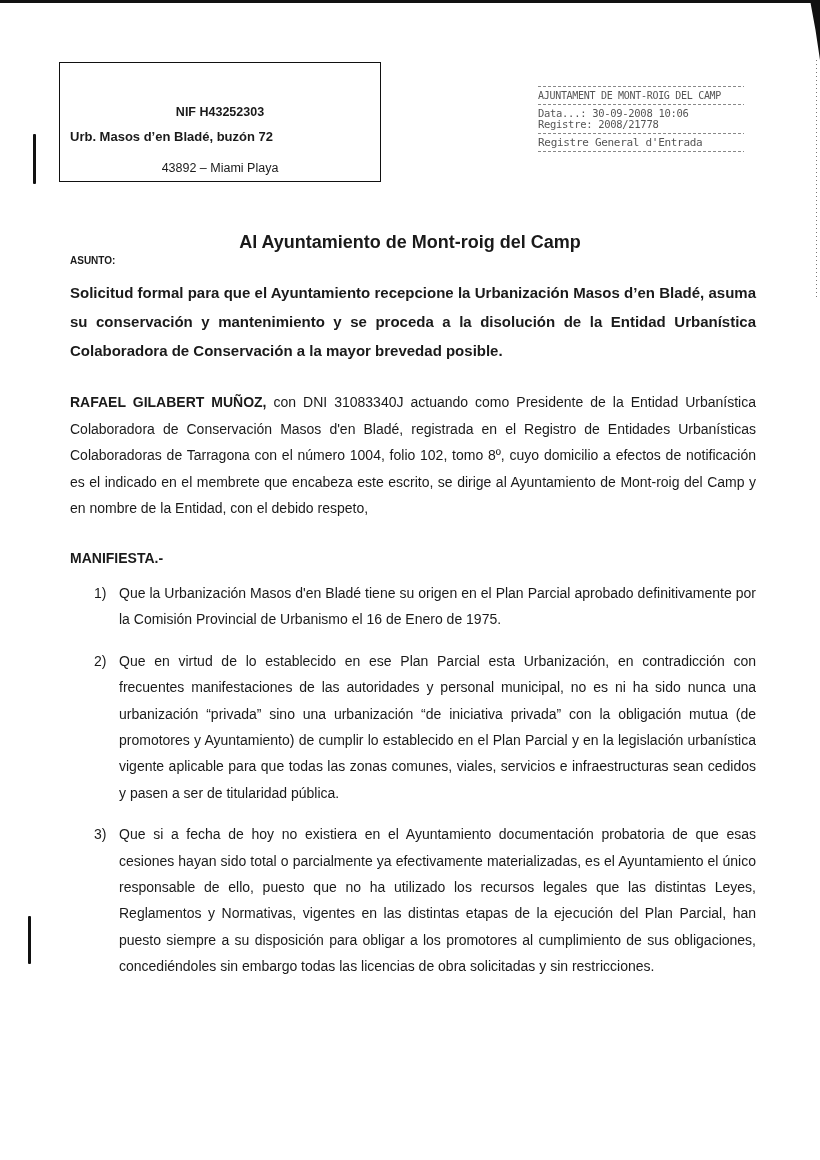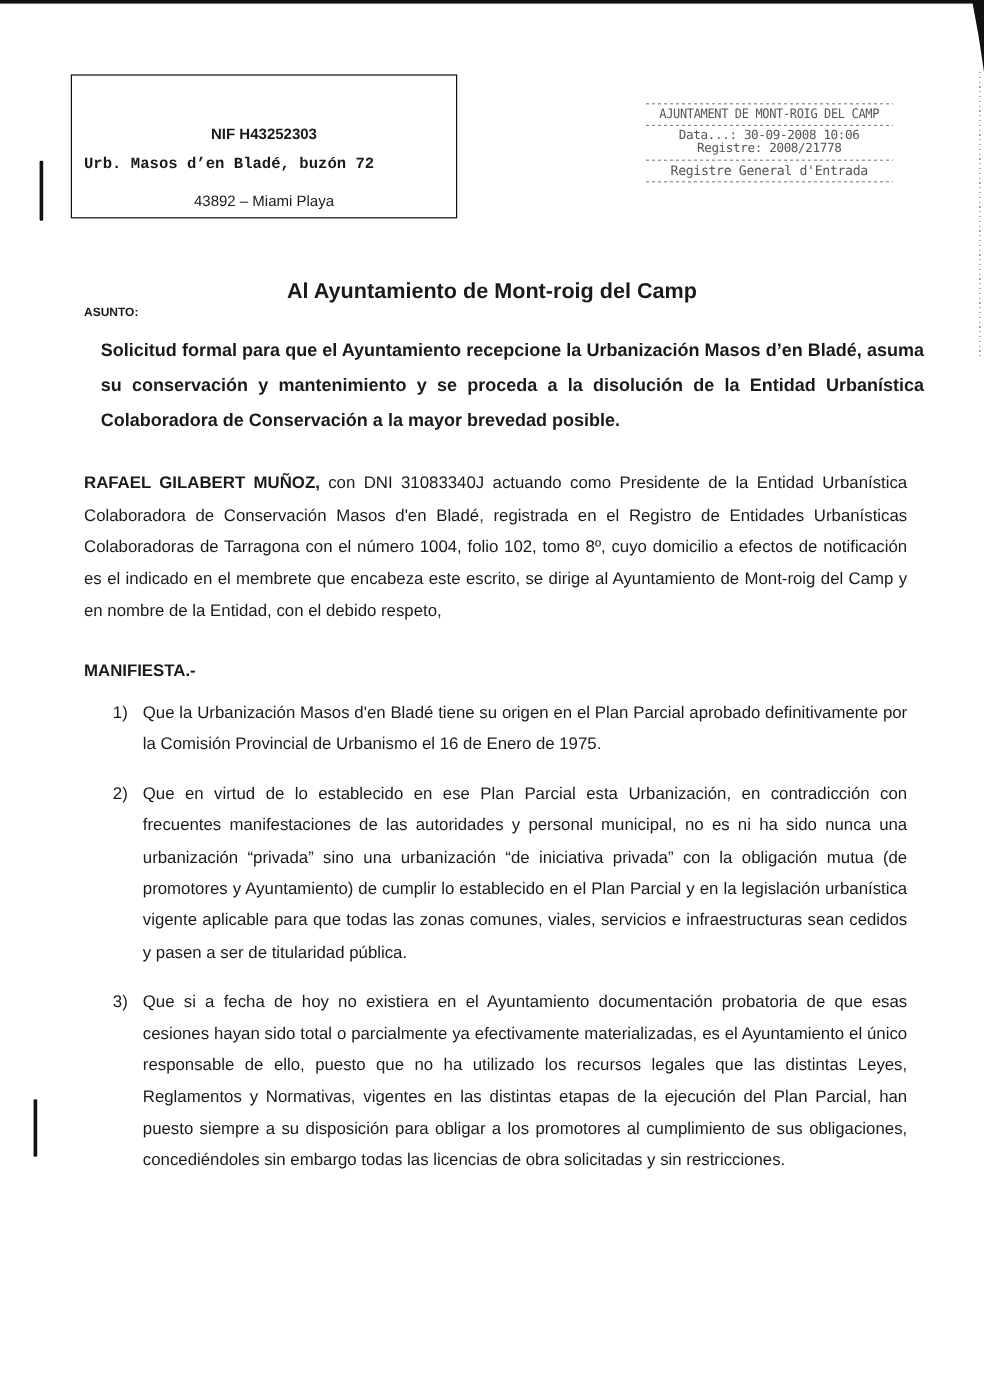--- a/index.html
+++ b/index.html
@@ -16,36 +16,36 @@
   .margin-bar.b { left: 28px; top: 916px; height: 48px; }
 
   .letterhead {
     position: absolute; left: 59px; top: 62px; width: 322px; height: 120px;
     border: 1.5px solid #111; box-sizing: border-box;
   }
   .lh-name { position: absolute; left: 0; right: 0; top: 10px; text-align: center;
     font-weight: bold; font-size: 18px; }
   .lh-nif { position: absolute; left: 0; right: 0; top: 42px; text-align: center;
     font-weight: bold; font-size: 12.5px; }
-  .lh-addr { position: absolute; left: 10px; top: 66px; font-weight: bold; font-size: 13px; font-family: Liberation Mono, monospace; }
+  .lh-addr { position: absolute; left: 10px; top: 66px; font-weight: bold; font-size: 13px; }
   .lh-city { position: absolute; left: 0; right: 0; top: 98px; text-align: center; font-size: 12.5px; }
 
   .stamp {
     position: absolute; left: 538px; top: 83px; width: 206px;
     font-family: "DejaVu Sans Mono", "Liberation Mono", monospace; color: #555;
-    font-size: 10.5px; line-height: 11px; letter-spacing: -0.3px; text-align: center;
+    font-size: 10.5px; line-height: 11px; letter-spacing: -0.3px;
   }
   .stamp .rule { height: 1px; background: repeating-linear-gradient(to right, #888 0 3px, transparent 3px 5px); margin: 3px 0; }
   .stamp .s-title { font-size: 10px; transform: scaleY(1.1); }
   .stamp .s-foot { font-size: 11px; }
 
   .addressee { position: absolute; left: 0; width: 820px; top: 232px; text-align: center;
     font-weight: bold; font-size: 18px; }
   .asunto-label { position: absolute; left: 70px; top: 255px; font-weight: bold; font-size: 10px; }
-  .asunto-text { position: absolute; left: 84px; top: 278px; width: 686px;
+  .asunto-text { position: absolute; left: 70px; top: 278px; width: 686px;
     font-weight: bold; font-size: 15px; line-height: 29px; text-align: justify; text-align-last: left; }
 
   .intro { position: absolute; left: 70px; top: 389px; width: 686px;
     font-size: 14px; line-height: 26.5px; text-align: justify; text-align-last: left; }
   .intro .name { font-weight: bold; }
 
   .manifiesta { position: absolute; left: 70px; top: 550px; font-weight: bold; font-size: 14px; }
 
   .items { position: absolute; left: 94px; top: 580px; width: 662px; margin: 0; padding: 0; list-style: none; }
   .items li { position: relative; padding-left: 25px; font-size: 14px; line-height: 26.4px;

